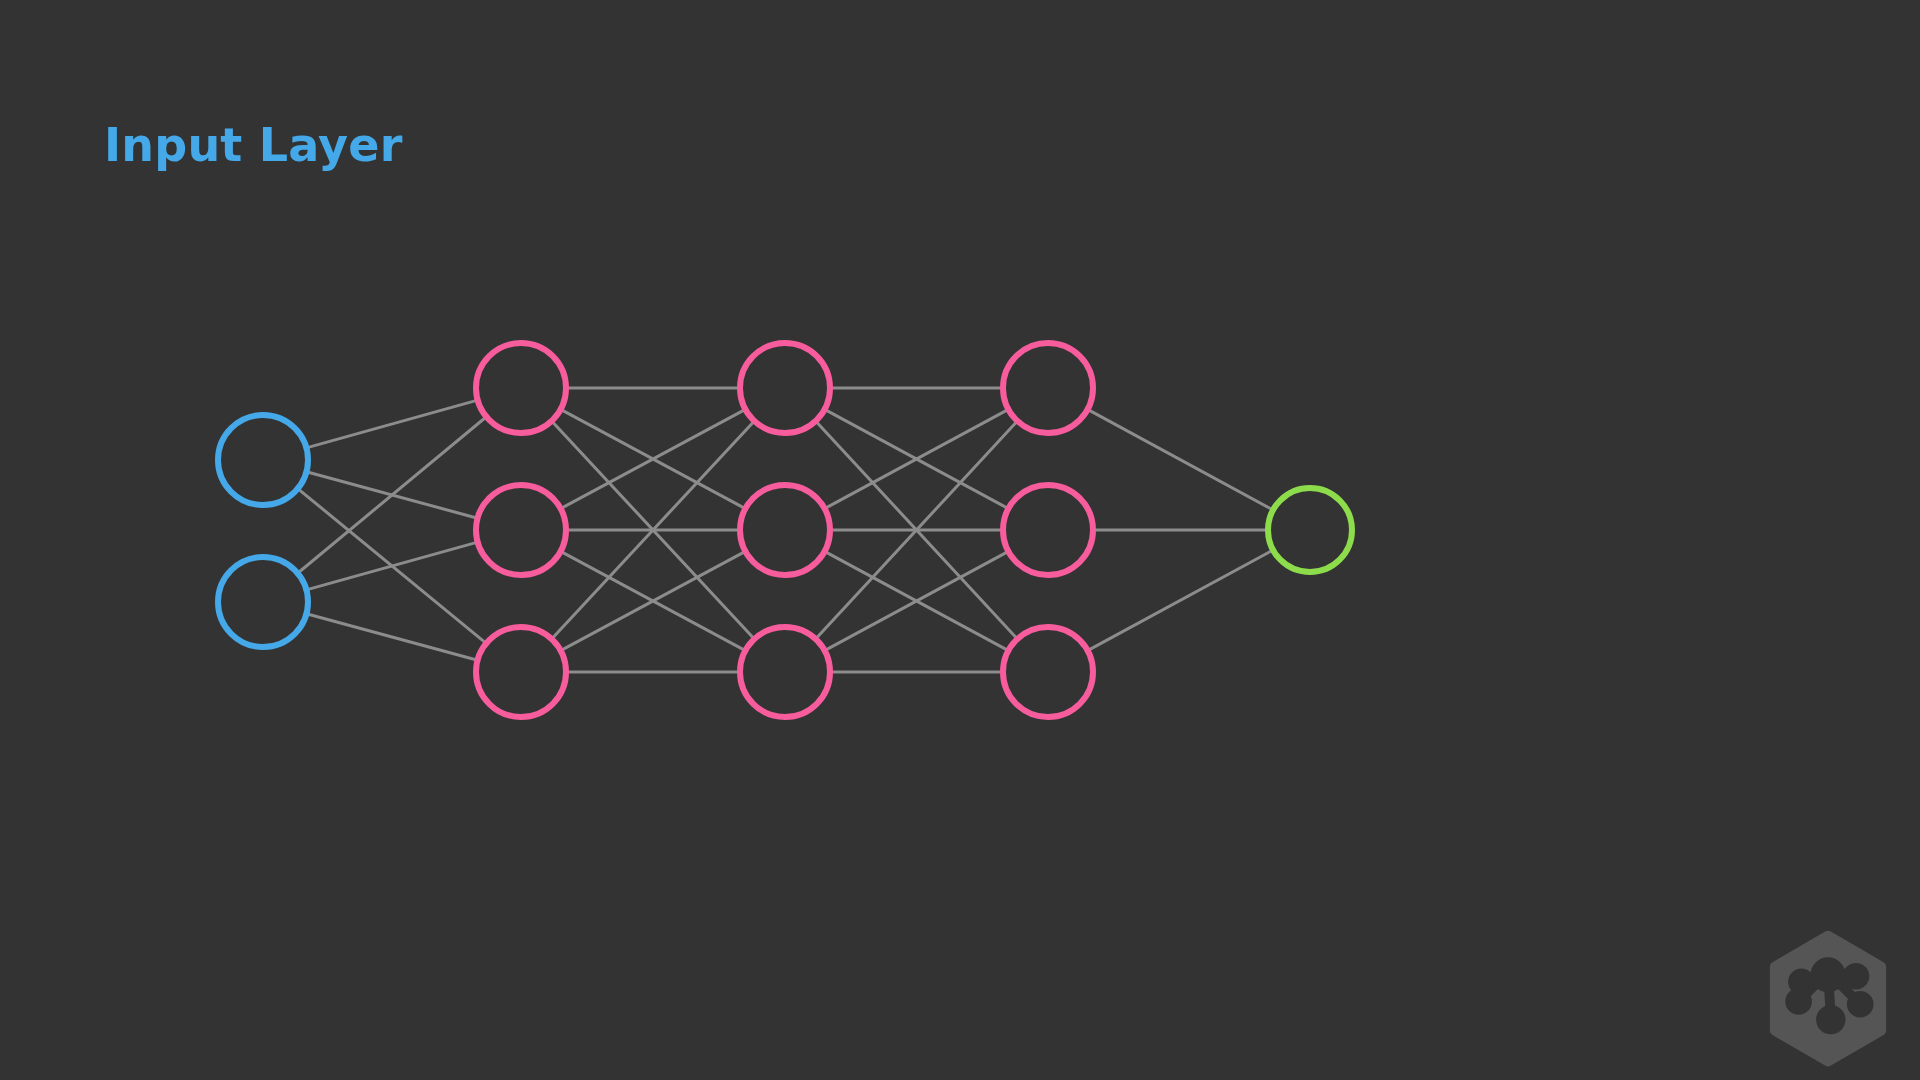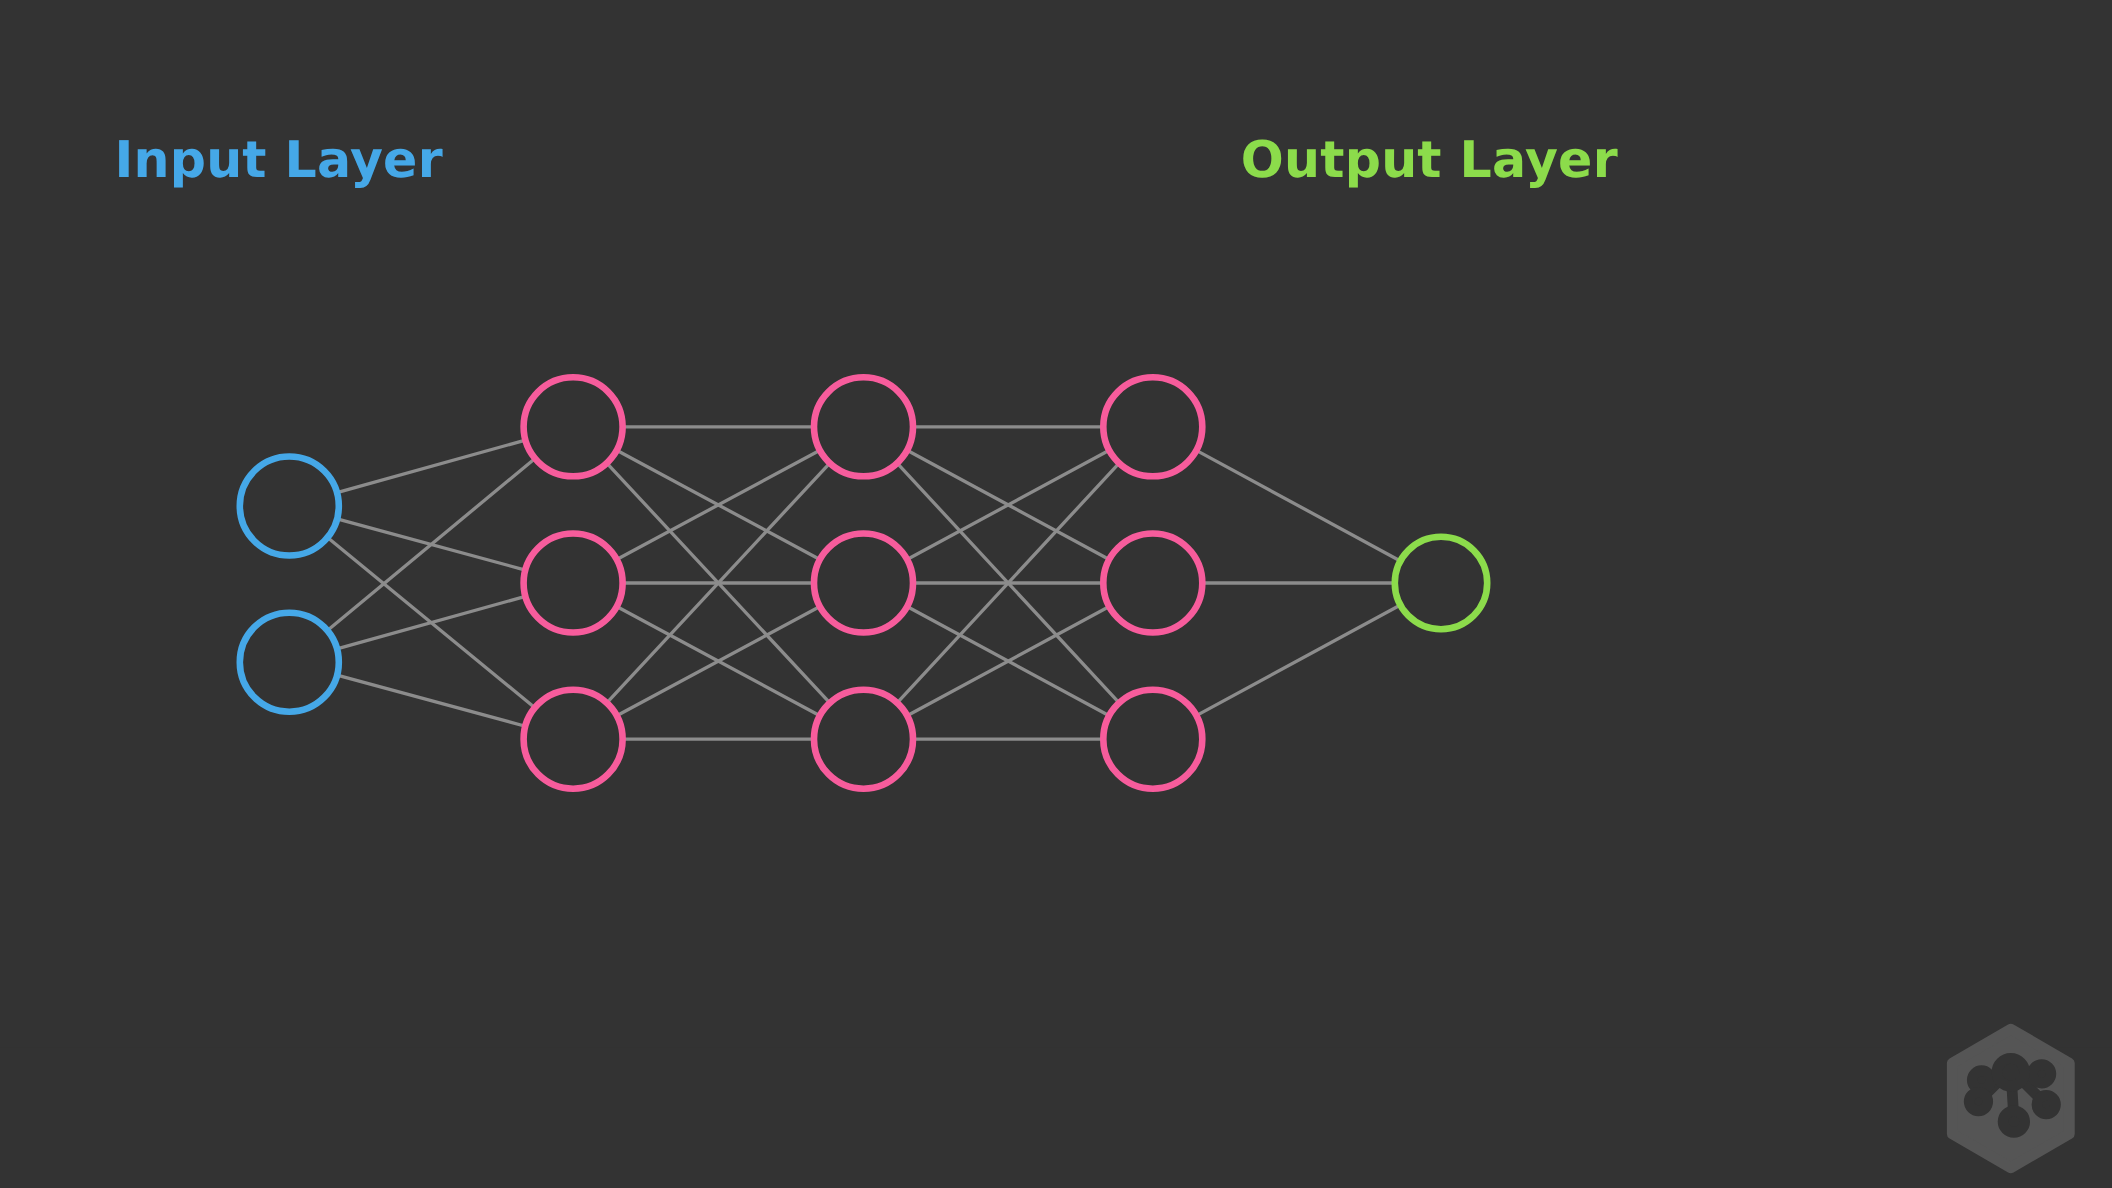--- a/index.html
+++ b/index.html
@@ -95,21 +95,20 @@
         <circle cx="1048" cy="388" r="45" fill="none" stroke="#F75C9C" stroke-width="6"></circle>
         <circle cx="1048" cy="530" r="45" fill="none" stroke="#F75C9C" stroke-width="6"></circle>
         <circle cx="1048" cy="672" r="45" fill="none" stroke="#F75C9C" stroke-width="6"></circle>
         <circle cx="1310" cy="530" r="42" fill="none" stroke="#8CDC4B" stroke-width="6"></circle>
       </g>
   </svg>
 
   <div class="layer-label" id="label-input" style="color: rgb(69, 168, 232);">Input Layer</div>
 
 
-  <div class="layer-label" id="label-output" style="color: rgb(140, 220, 75);">Output Layer</div>
 
   <svg id="watermark" viewBox="0 0 100 100" xmlns="http://www.w3.org/2000/svg">
     <polygon points="50,4 88,26 88,72 50,94 12,72 12,26" fill="#555555" stroke="#555555" stroke-width="7" stroke-linejoin="round"></polygon>
     <g fill="#333333" stroke="#333333" stroke-width="7" stroke-linecap="round" stroke-linejoin="round">
       <path d="M50,30 L33,38 M50,30 L30,50 M50,30 L68,34 M50,30 L72,52 M50,30 L52,62"></path>
       <circle cx="31" cy="37" r="6"></circle>
       <circle cx="29" cy="51" r="6"></circle>
       <circle cx="70" cy="33" r="6"></circle>
       <circle cx="73" cy="53" r="6"></circle>
       <circle cx="52" cy="64" r="7"></circle>

